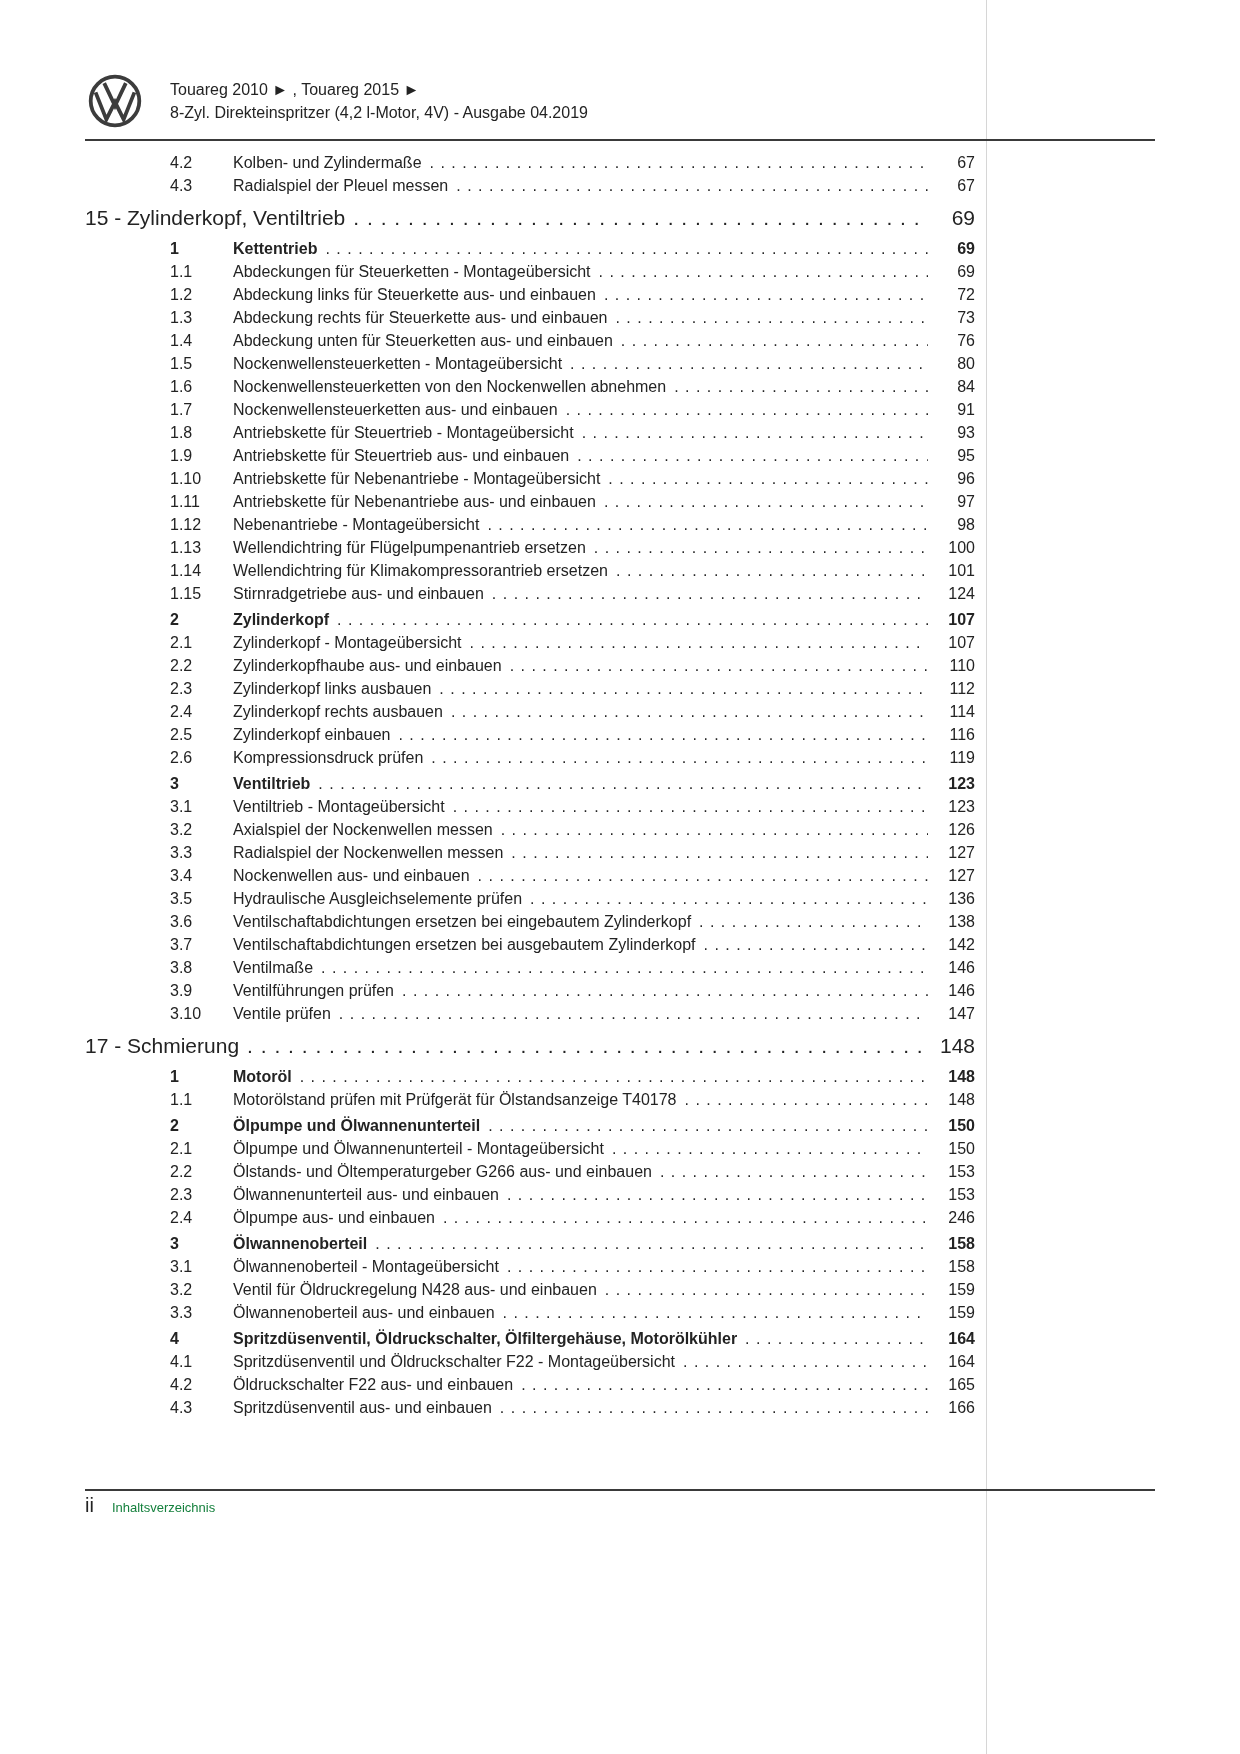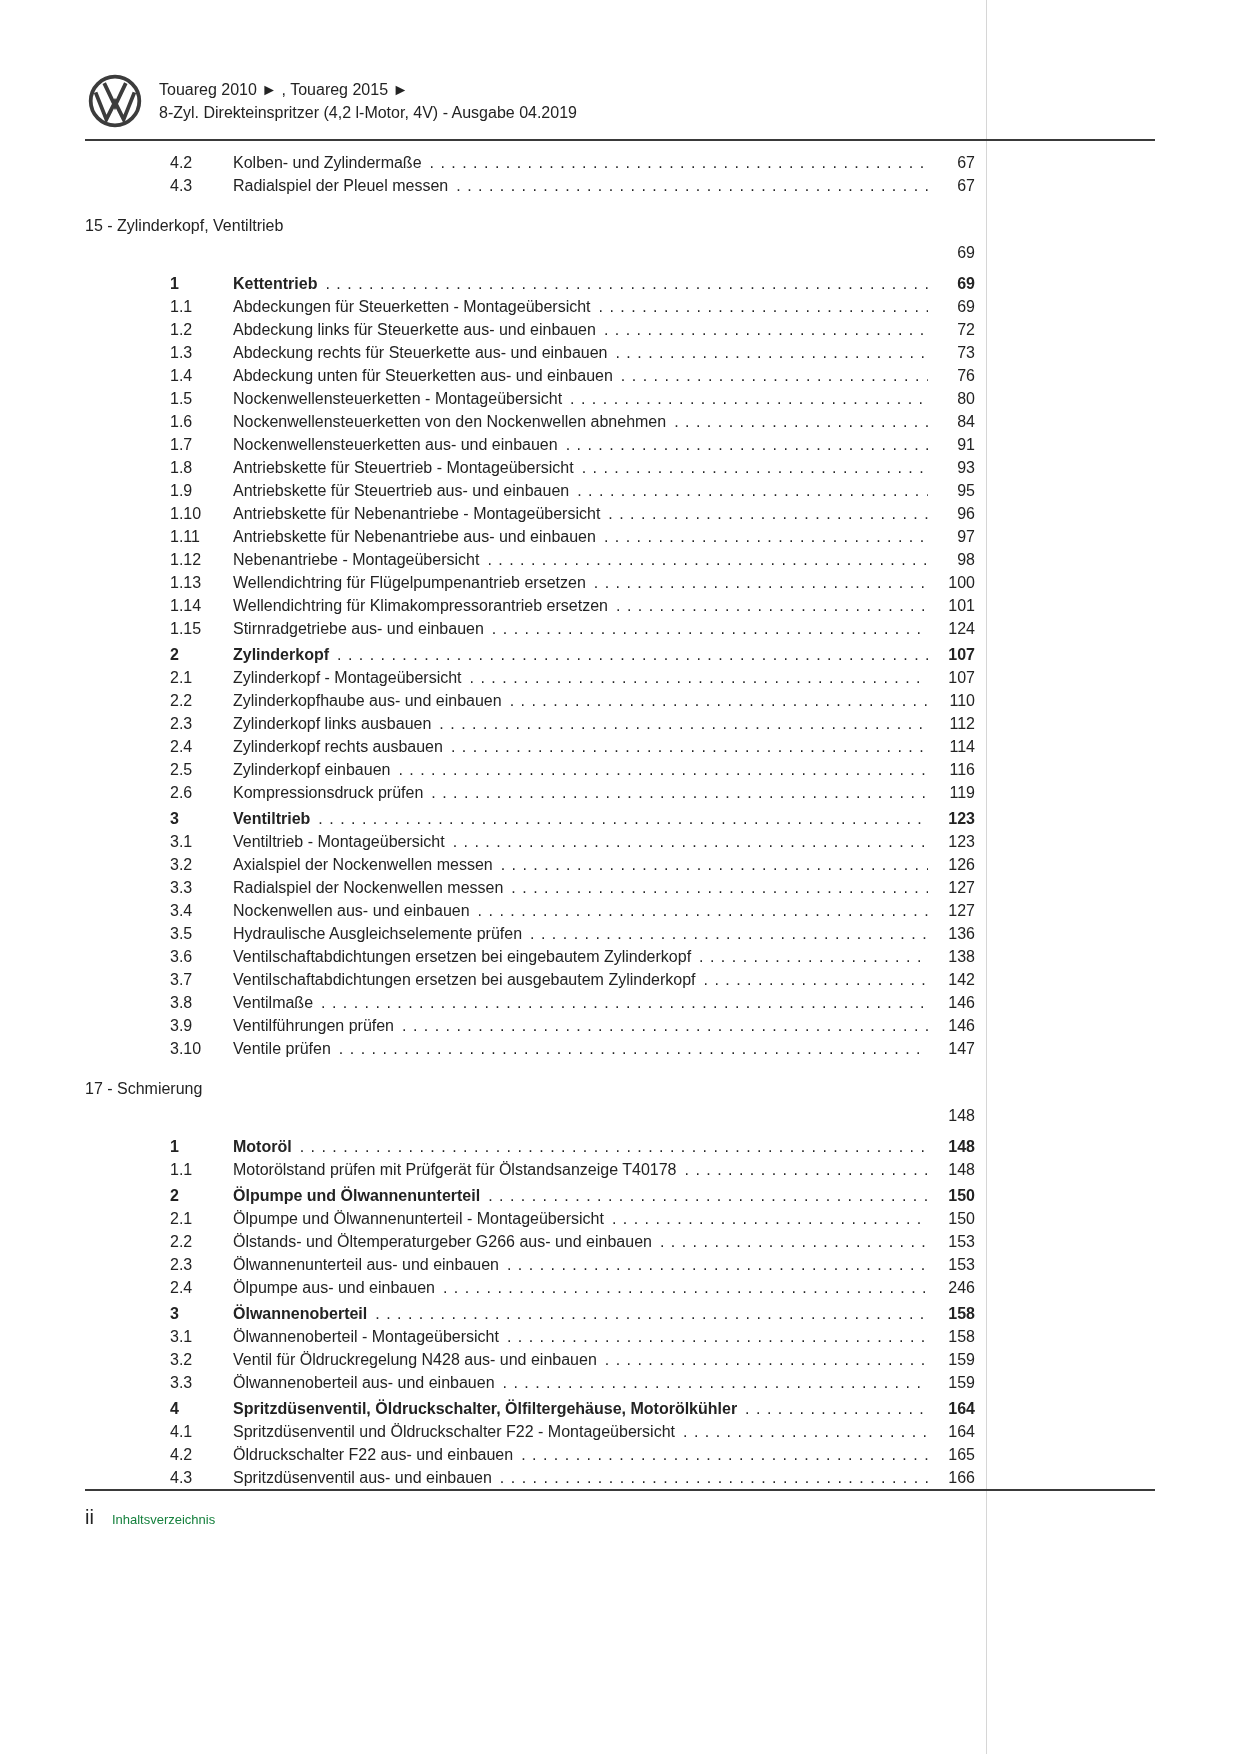--- a/index.html
+++ b/index.html
@@ -15,21 +15,21 @@
 
   .page-edge {
     position: absolute; left: 986px; top: 0;
     width: 1px; height: 1754px;
     background: #d6d6d6;
   }
 
   
   .header {
     position: absolute; left: 88px; top: 74px;
-    display: flex; align-items: center; gap: 17px;
+    display: flex; align-items: center; gap: 28px;
   }
   .logo { width: 54px; height: 54px; flex: none; }
   .logo svg { display: block; width: 54px; height: 54px; }
   .header-lines { font-size: 16px; line-height: 23px; color: #232323; }
 
   .header-rule {
     position: absolute; left: 85px; top: 139px;
     width: 1070px; height: 2px; background: #3a3a3a;
   }
 
@@ -52,31 +52,30 @@
     margin: 0 5px 0 8px;
     letter-spacing: 1px;
     font-weight: normal;
   }
   .page { flex: none; min-width: 42px; text-align: right; white-space: nowrap; }
 
   .row.section { font-weight: bold; margin-top: 3px; }
   .row.section .dots { font-weight: normal; }
 
   .row.chapter {
-    font-size: 16px; line-height: 27px;
-    margin: 15px 0 6px 0;
-    flex-direction: column;
+    font-size: 21px; line-height: 27px;
+    margin: 7px 0 6px 0;
   }
 
   
   .footer {
     position: absolute; left: 85px; top: 1489px;
     width: 1070px;
     border-top: 2px solid #3a3a3a;
-    padding-top: 15px;
+    padding-top: 3px;
     display: flex; align-items: baseline; gap: 18px;
   }
   .folio { font-size: 20px; color: #232323; }
   .footer-label { font-size: 13px; color: #15803d; }
 </style>
 </head>
 <body>
 
 <div class="page-edge"></div>
 

